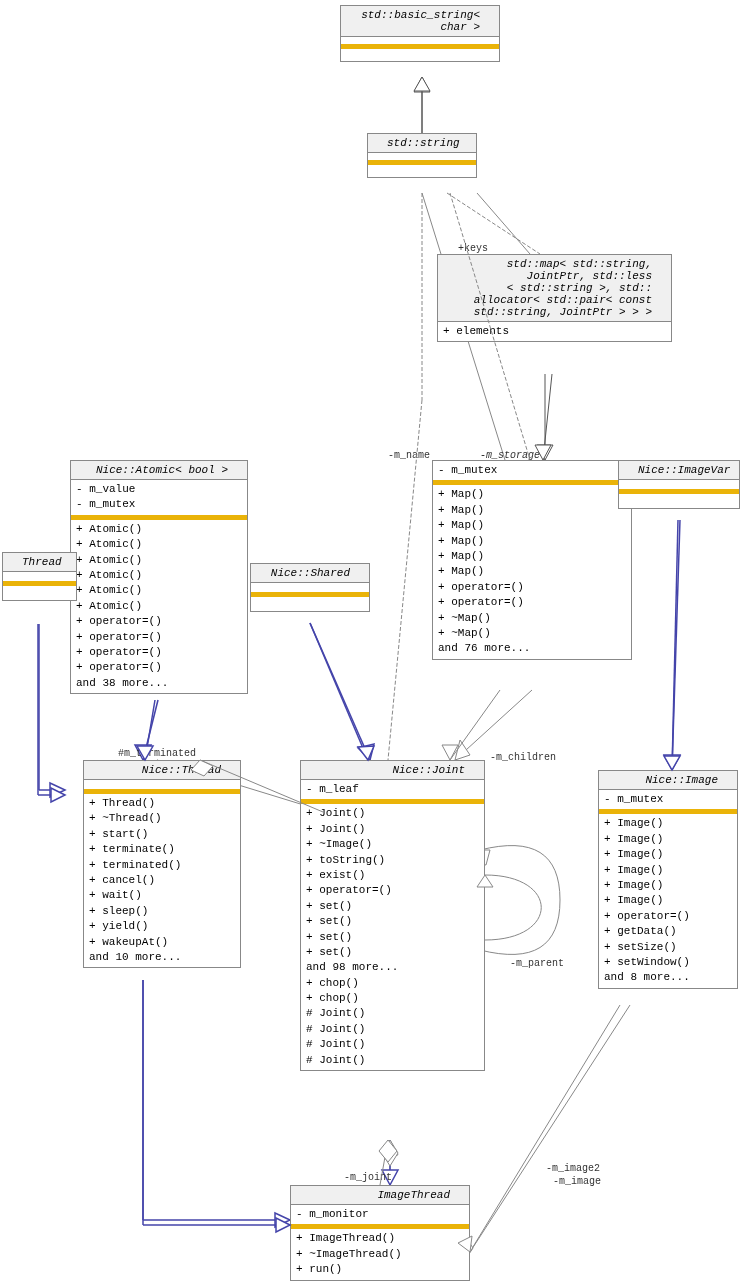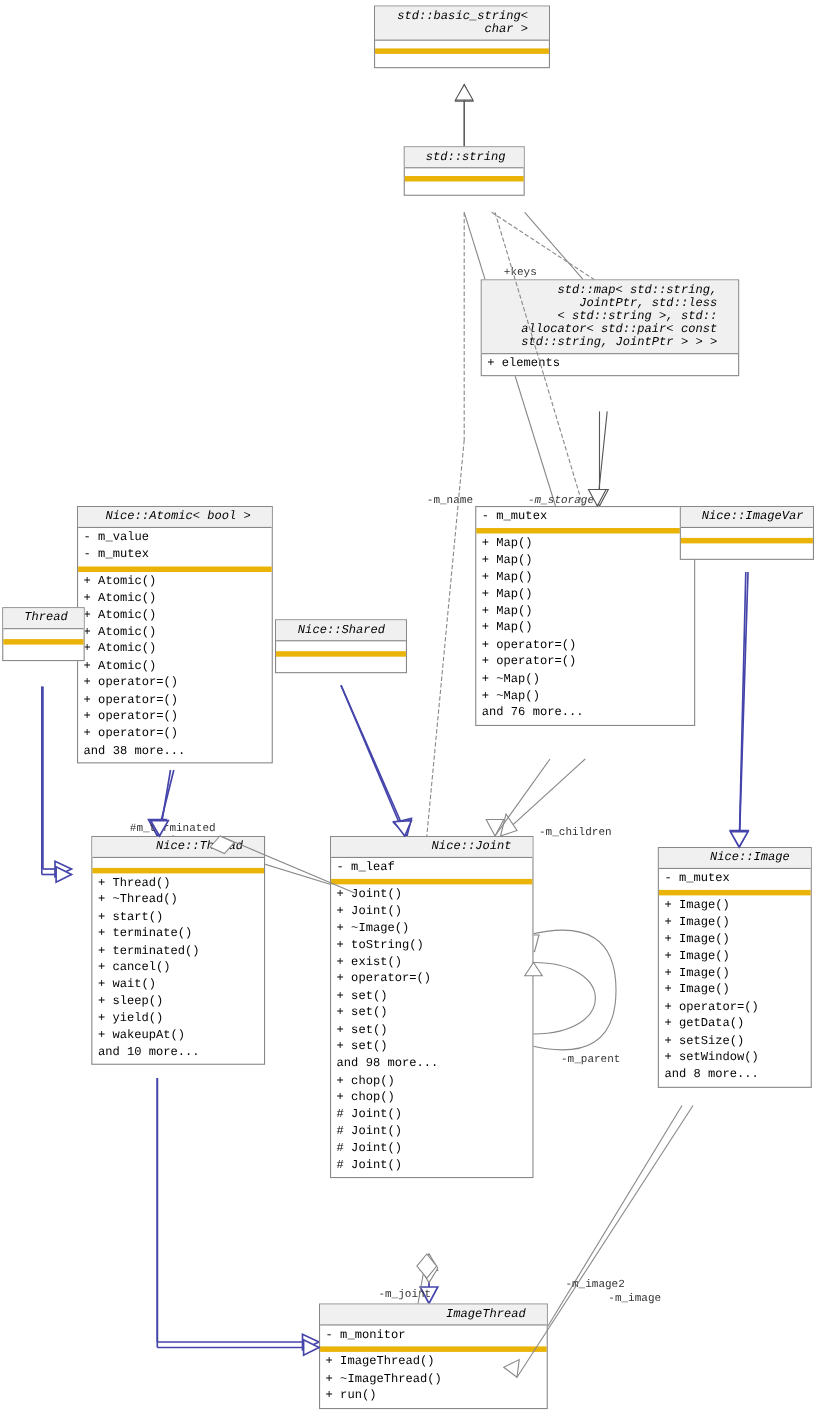--- a/index.html
+++ b/index.html
@@ -249,40 +249,40 @@
       <span class="item">+ Image()</span>
       <span class="item">+ Image()</span>
       <span class="item">+ operator=()</span>
       <span class="item">+ getData()</span>
       <span class="item">+ setSize()</span>
       <span class="item">+ setWindow()</span>
       <span class="item">and 8 more...</span>
     </div>
   </div>
 
-  <div class="uml-box" style="left:290px; top:1185px; width:208px;">
+  <div class="uml-box" style="left:290px; top:1185px; width:180px;">
     <div class="box-title">ImageThread</div>
     <div class="box-section">
       <span class="item">- m_monitor</span>
     </div>
     <div class="box-section">
       <span class="item">+ ImageThread()</span>
       <span class="item">+ ~ImageThread()</span>
       <span class="item">+ run()</span>
     </div>
   </div>
 
   <div class="label-text" style="left:458px; top:243px;">+keys</div>
   <div class="label-text" style="left:388px; top:450px;">-m_name</div>
   <div class="label-text" style="left:480px; top:450px;font-style:italic;">-m_storage</div>
   <div class="label-text" style="left:118px; top:748px;">#m_terminated</div>
   <div class="label-text" style="left:490px; top:752px;">-m_children</div>
   <div class="label-text" style="left:510px; top:958px;">-m_parent</div>
   <div class="label-text" style="left:344px; top:1172px;">-m_joint</div>
-  <div class="label-text" style="left:514px; top:1163px;font-family:Liberation Mono, monospace;">-m_image2</div>
+  <div class="label-text" style="left:546px; top:1163px;font-family:Liberation Mono, monospace;">-m_image2</div>
   <div class="label-text" style="left:553px; top:1176px;">-m_image</div>
 
   <svg style="position:absolute;top:0;left:0;width:749px;height:1288px;pointer-events:none;">
 
     <line x1="422" y1="133" x2="422" y2="79" stroke="#555" stroke-width="1"></line>
     <polygon points="422,77 414,91 430,91" fill="white" stroke="#555" stroke-width="1"></polygon>
 
     <line x1="447" y1="193" x2="540" y2="254" stroke="#888" stroke-width="1" stroke-dasharray="4,2"></line>
 
     <line x1="552" y1="374" x2="543" y2="460" stroke="#555" stroke-width="1"></line>

